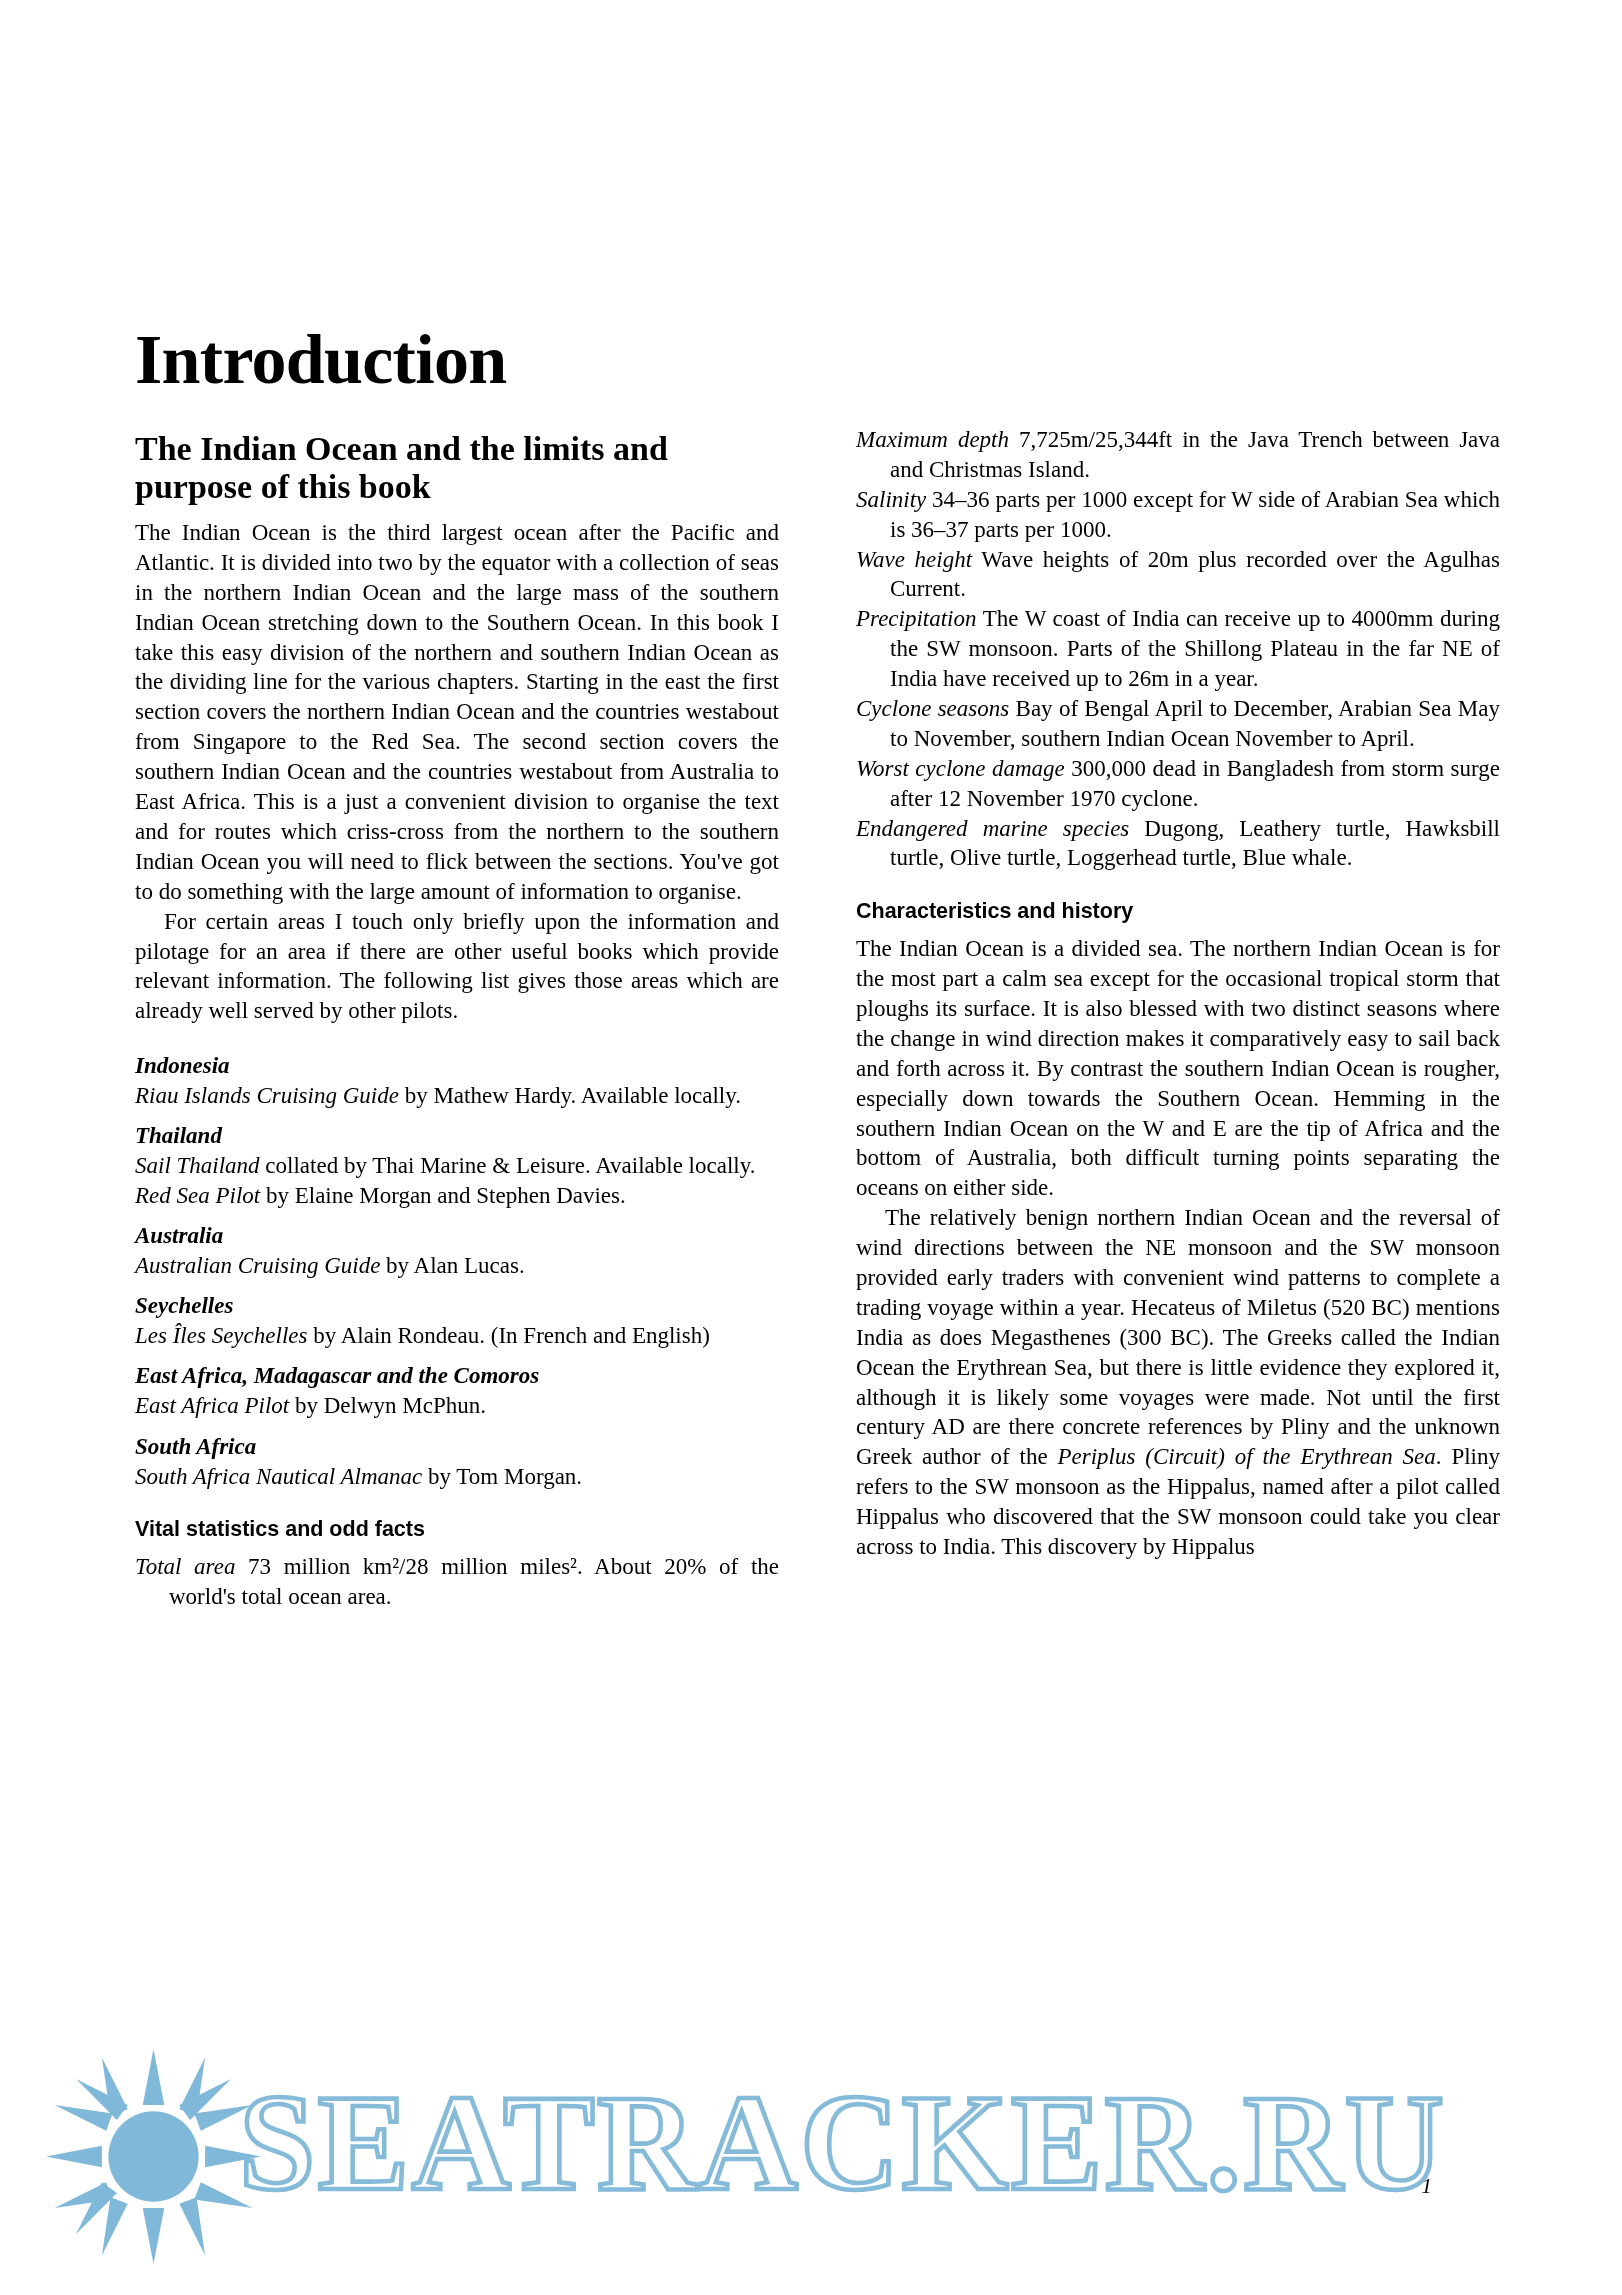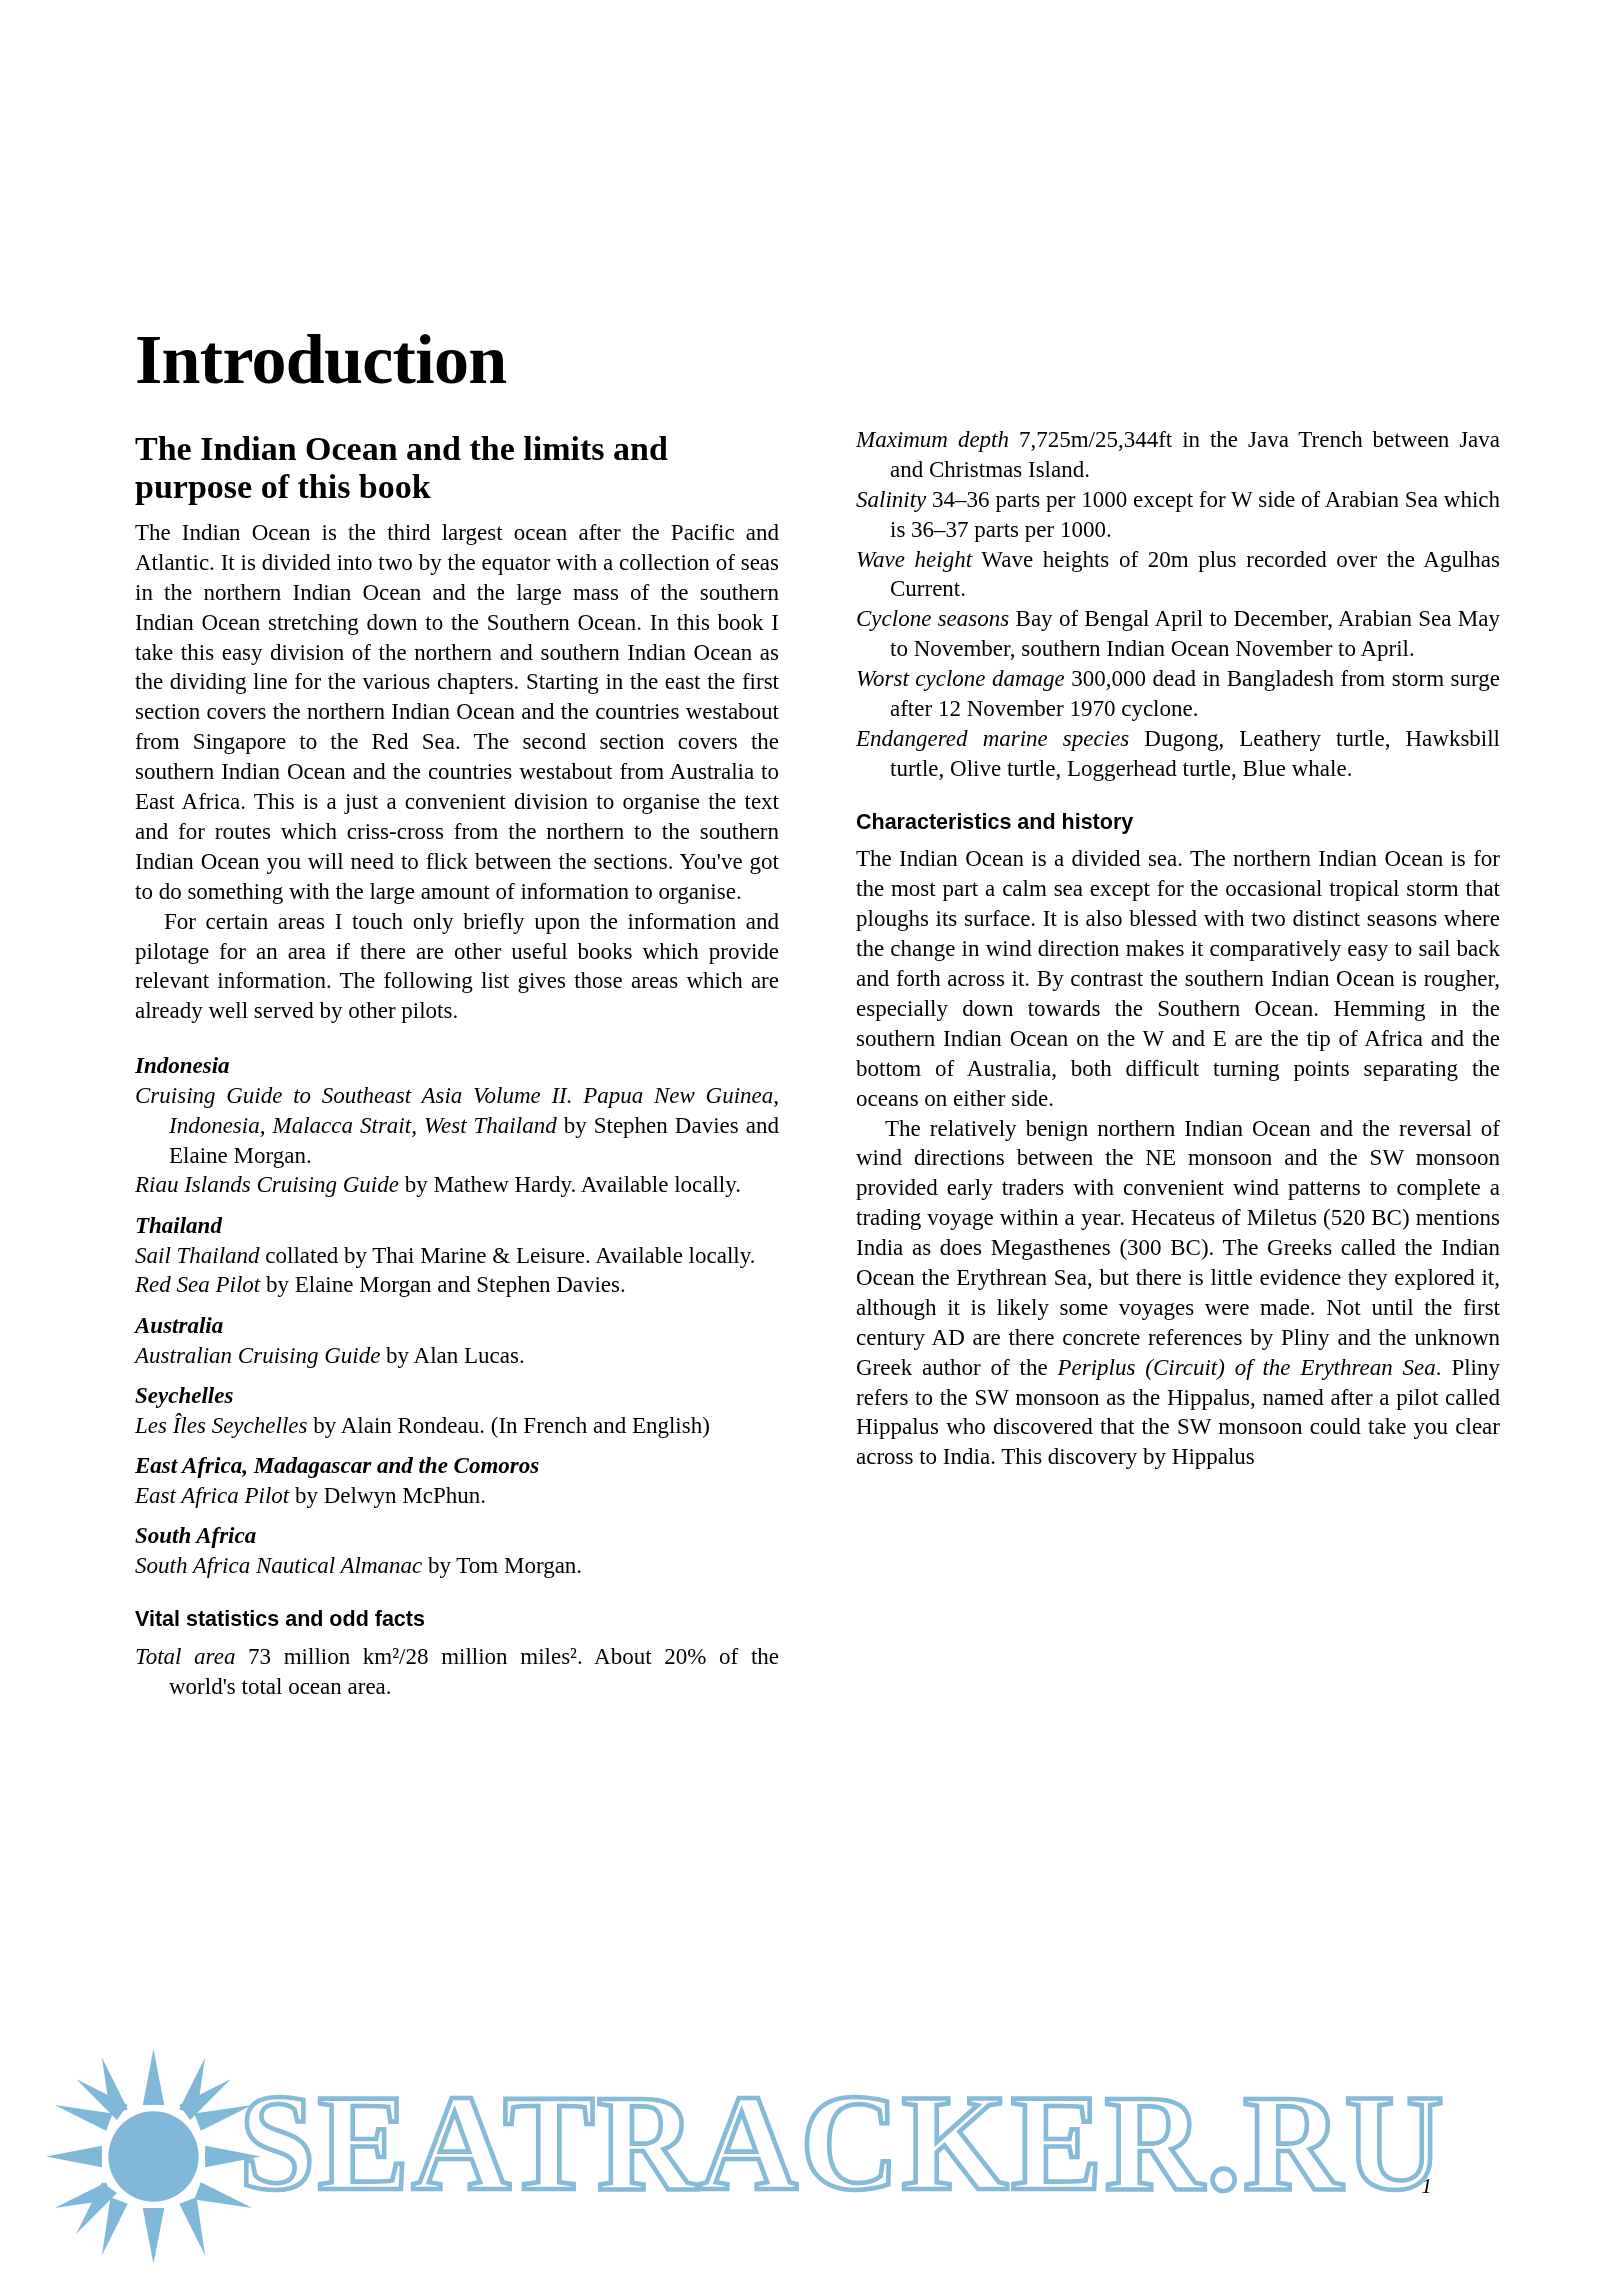--- a/index.html
+++ b/index.html
@@ -156,21 +156,20 @@
         <h2 class="sec">The Indian Ocean and the limits and purpose of this book</h2>
 
         <p class="body">The Indian Ocean is the third largest ocean after the Pacific and Atlantic. It is divided into two by the equator with a collection of seas in the northern Indian Ocean and the large mass of the southern Indian Ocean stretching down to the Southern Ocean. In this book I take this easy division of the northern and southern Indian Ocean as the dividing line for the various chapters. Starting in the east the first section covers the northern Indian Ocean and the countries westabout from Singapore to the Red Sea. The second section covers the southern Indian Ocean and the countries westabout from Australia to East Africa. This is a just a convenient division to organise the text and for routes which criss-cross from the northern to the southern Indian Ocean you will need to flick between the sections. You've got to do something with the large amount of information to organise.</p>
         <p class="body">For certain areas I touch only briefly upon the information and pilotage for an area if there are other useful books which provide relevant information. The following list gives those areas which are already well served by other pilots.</p>
 
         <div class="gap"></div>
 
         <div>
 
           <p class="listhead">Indonesia</p>
-          <p class="entry"><i>Cruising Guide to Southeast Asia Volume II. Papua New Guinea, Indonesia, Malacca Strait, West Thailand</i><span> by Stephen Davies and Elaine Morgan.</span></p>
           <p class="entry"><i>Riau Islands Cruising Guide</i><span> by Mathew Hardy. Available locally.</span></p>
 
           <p class="listhead">Thailand</p>
           <p class="entry"><i>Sail Thailand</i><span> collated by Thai Marine &amp; Leisure. Available locally.</span></p>
 
           <p class="entry"><i>Red Sea Pilot</i><span> by Elaine Morgan and Stephen Davies.</span></p>
 
           <p class="listhead">Australia</p>
           <p class="entry"><i>Australian Cruising Guide</i><span> by Alan Lucas.</span></p>
 
@@ -190,20 +189,21 @@
         <p class="stat"><span class="term">Total area</span><span> 73 million km²/28 million miles². About 20% of the world's total ocean area.</span></p>
 
       </div>
 
       <div class="col">
 
         <div>
           <p class="stat"><span class="term">Maximum depth</span><span> 7,725m/25,344ft in the Java Trench between Java and Christmas Island.</span></p>
           <p class="stat"><span class="term">Salinity</span><span> 34–36 parts per 1000 except for W side of Arabian Sea which is 36–37 parts per 1000.</span></p>
           <p class="stat"><span class="term">Wave height</span><span> Wave heights of 20m plus recorded over the Agulhas Current.</span></p>
+          <p class="stat"><span class="term">Precipitation</span><span> The W coast of India can receive up to 4000mm during the SW monsoon. Parts of the Shillong Plateau in the far NE of India have received up to 26m in a year.</span></p>
           <p class="stat"><span class="term">Cyclone seasons</span><span> Bay of Bengal April to December, Arabian Sea May to November, southern Indian Ocean November to April.</span></p>
           <p class="stat"><span class="term">Worst cyclone damage</span><span> 300,000 dead in Bangladesh from storm surge after 12 November 1970 cyclone.</span></p>
           <p class="stat"><span class="term">Endangered marine species</span><span> Dugong, Leathery turtle, Hawksbill turtle, Olive turtle, Loggerhead turtle, Blue whale.</span></p>
         </div>
 
         <h3 class="subsec">Characteristics and history</h3>
 
         <p class="body">The Indian Ocean is a divided sea. The northern Indian Ocean is for the most part a calm sea except for the occasional tropical storm that ploughs its surface. It is also blessed with two distinct seasons where the change in wind direction makes it comparatively easy to sail back and forth across it. By contrast the southern Indian Ocean is rougher, especially down towards the Southern Ocean. Hemming in the southern Indian Ocean on the W and E are the tip of Africa and the bottom of Australia, both difficult turning points separating the oceans on either side.</p>
 
         <p class="body"><span>The relatively benign northern Indian Ocean and the reversal of wind directions between the NE monsoon and the SW monsoon provided early traders with convenient wind patterns to complete a trading voyage within a year. Hecateus of Miletus (520 BC) mentions India as does Megasthenes (300 BC). The Greeks called the Indian Ocean the Erythrean Sea, but there is little evidence they explored it, although it is likely some voyages were made. Not until the first century AD are there concrete references by Pliny and the unknown Greek author of the </span><i>Periplus (Circuit) of the Erythrean Sea</i><span>. Pliny refers to the SW monsoon as the Hippalus, named after a pilot called Hippalus who discovered that the SW monsoon could take you clear across to India. This discovery by Hippalus</span></p>

